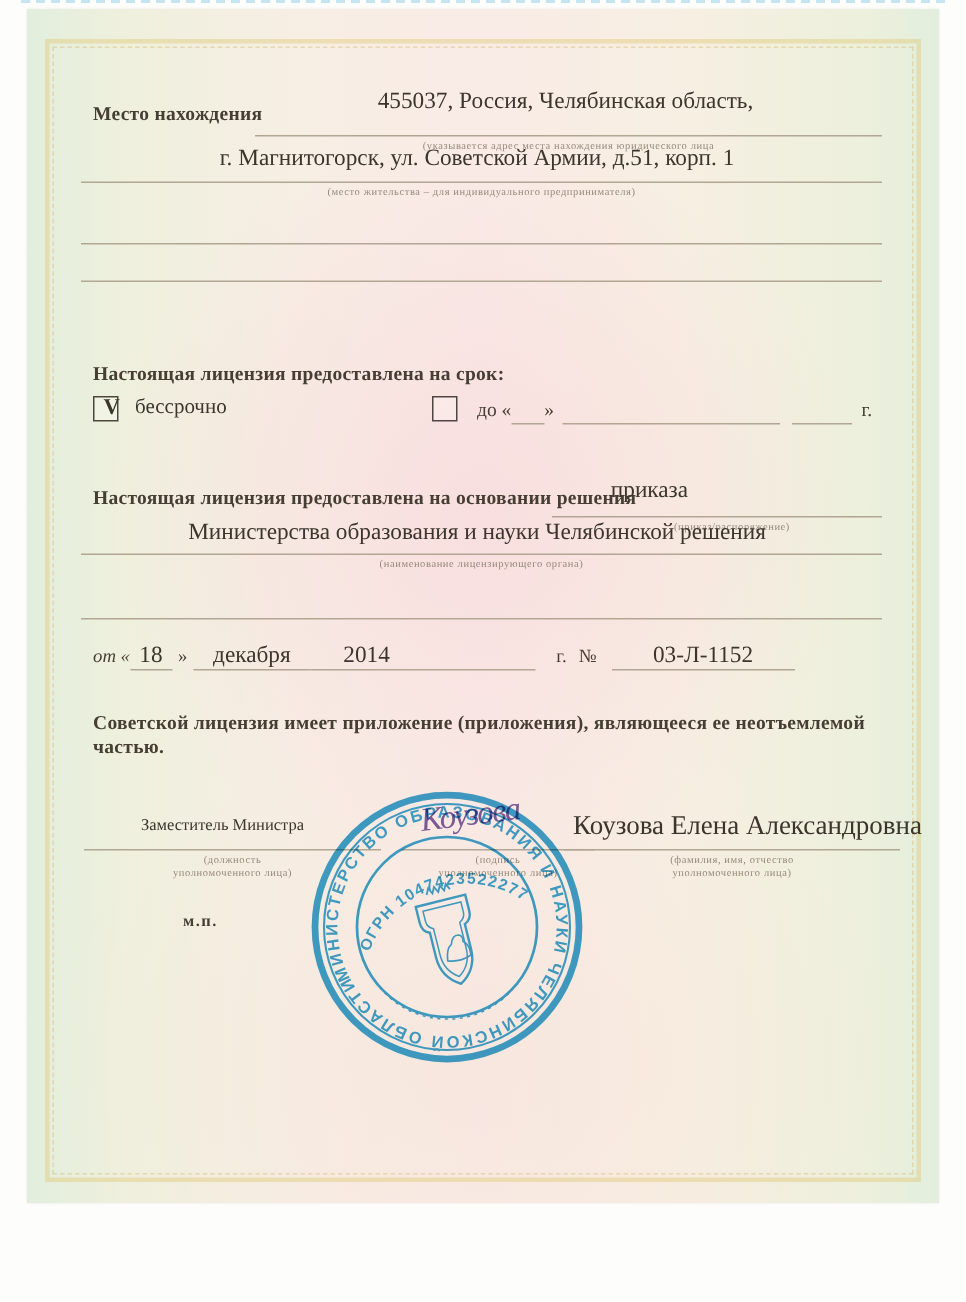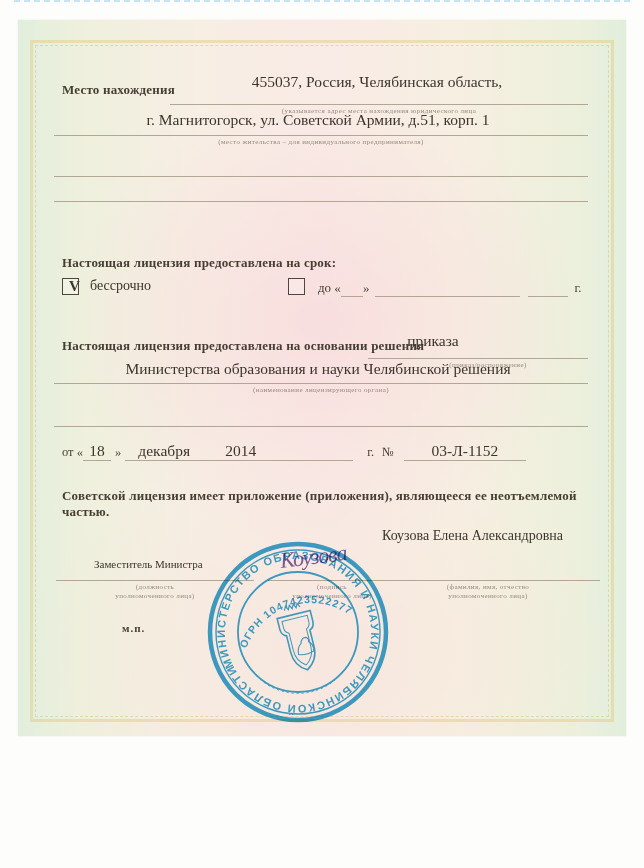--- a/index.html
+++ b/index.html
@@ -8,27 +8,26 @@
     background:#fdfdfc;
     font-family:"Liberation Serif", serif;
     position:relative;
     overflow:hidden;
   }
   .scan-edge{
     position:absolute;left:14px;right:14px;top:0;height:3px;
     border-top:2px dashed #a8d9ef;opacity:.65;
   }
   .paper{
-    position:absolute;left:18px;top:6px;width:608px;height:716px;
+    position:absolute;left:18px;top:6px;width:608px;height:796px;
     background:
       radial-gradient(ellipse 60% 45% at 50% 42%, rgba(248,214,218,.60), rgba(248,214,218,0) 70%),
       radial-gradient(ellipse 70% 40% at 50% 88%, rgba(246,225,214,.45), rgba(246,225,214,0) 70%),
       linear-gradient(90deg,#e2eedd 0%,#eef0dd 10%,#f7eee4 30%,#f9ebe6 50%,#f7efe2 72%,#ecf0dc 92%,#e2eedd 100%);
     box-shadow:0 0 2px rgba(0,0,0,.08);
-    margin-top:14px;
   }
   .gold-border{
     position:absolute;left:12px;right:12px;top:20px;bottom:14px;
     border:3px solid rgba(226,206,130,.50);
     outline:1px dashed rgba(214,190,110,.45);
     outline-offset:-6px;
     pointer-events:none;
   }
   .abs{position:absolute;}
   .lbl{font-weight:bold;font-size:13px;color:#463e33;letter-spacing:.2px;}
@@ -88,21 +87,21 @@
   <div class="abs rule" style="left:350px;top:338px;width:220px;"></div>
   <div class="abs cap" style="left:388px;top:341px;width:164px;">(приказ/распоряжение)</div>
 
   <div class="abs val ctr" style="left:30px;top:340px;width:540px;">Министерства образования и науки Челябинской решения</div>
   <div class="abs rule" style="left:36px;top:363px;width:534px;"></div>
   <div class="abs cap" style="left:36px;top:366px;width:534px;">(наименование лицензирующего органа)</div>
 
   <div class="abs rule" style="left:36px;top:406px;width:534px;"></div>
 
   <div class="abs row" style="left:44px;top:422px;">
-    <span style="font-size:12.5px;color:#463e33;">от «</span>
+    <span style="font-size:12.5px;color:#463e33;font-style:italic;">от «</span>
     <span class="useg val" style="width:28px;">18</span>
     <span style="font-size:12.5px;color:#463e33;margin-left:4px;">»</span>
     <span class="useg val" style="width:78px;margin-left:4px;">декабря</span>
     <span class="useg val" style="width:150px;text-align:left;padding-left:22px;box-sizing:border-box;">2014</span>
     <span style="font-size:12.5px;color:#463e33;margin-left:14px;">г.</span>
     <span style="font-size:12.5px;color:#463e33;margin-left:8px;">№</span>
     <span class="useg val" style="width:122px;margin-left:10px;">03-Л-1152</span>
   </div>
 
   <div class="abs lbl" style="left:44px;top:468px;width:530px;">Советской лицензия имеет приложение (приложения), являющееся ее неотъемлемой частью.</div>
@@ -110,21 +109,21 @@
   <div class="abs val" style="left:76px;top:538px;font-size:11px;">Заместитель Министра</div>
   <div class="abs rule" style="left:38px;top:560px;width:198px;"></div>
   <div class="abs cap" style="left:38px;top:563px;width:198px;">(должность</div>
   <div class="abs cap" style="left:38px;top:572px;width:198px;">уполномоченного лица)</div>
 
   <div class="abs rule" style="left:250px;top:560px;width:128px;"></div>
   <div class="abs cap" style="left:250px;top:563px;width:128px;">(подпись</div>
   <div class="abs cap" style="left:250px;top:572px;width:128px;">уполномоченного лица)</div>
   <div class="abs sig-script" style="left:262px;top:524px;">Коузова</div>
 
-  <div class="abs val" style="left:364px;top:508px;font-size:14px;">Коузова Елена Александровна</div>
+  <div class="abs val" style="left:364px;top:534px;font-size:18px;">Коузова Елена Александровна</div>
   <div class="abs rule" style="left:358px;top:560px;width:224px;"></div>
   <div class="abs cap" style="left:358px;top:563px;width:224px;">(фамилия, имя, отчество</div>
   <div class="abs cap" style="left:358px;top:572px;width:224px;">уполномоченного лица)</div>
 
   <div class="abs mp" style="left:104px;top:602px;">м.п.</div>
 
   <svg class="abs stamp" style="left:180px;top:512px;" width="200" height="200" viewBox="0 0 200 200">
     <defs>
       <path id="ringPath" d="M 100,27 a 73,73 0 1,1 -0.01,0 z"></path>
       <path id="ogrnPath" d="M 34,122 A 69,69 0 0 1 166,122"></path>

